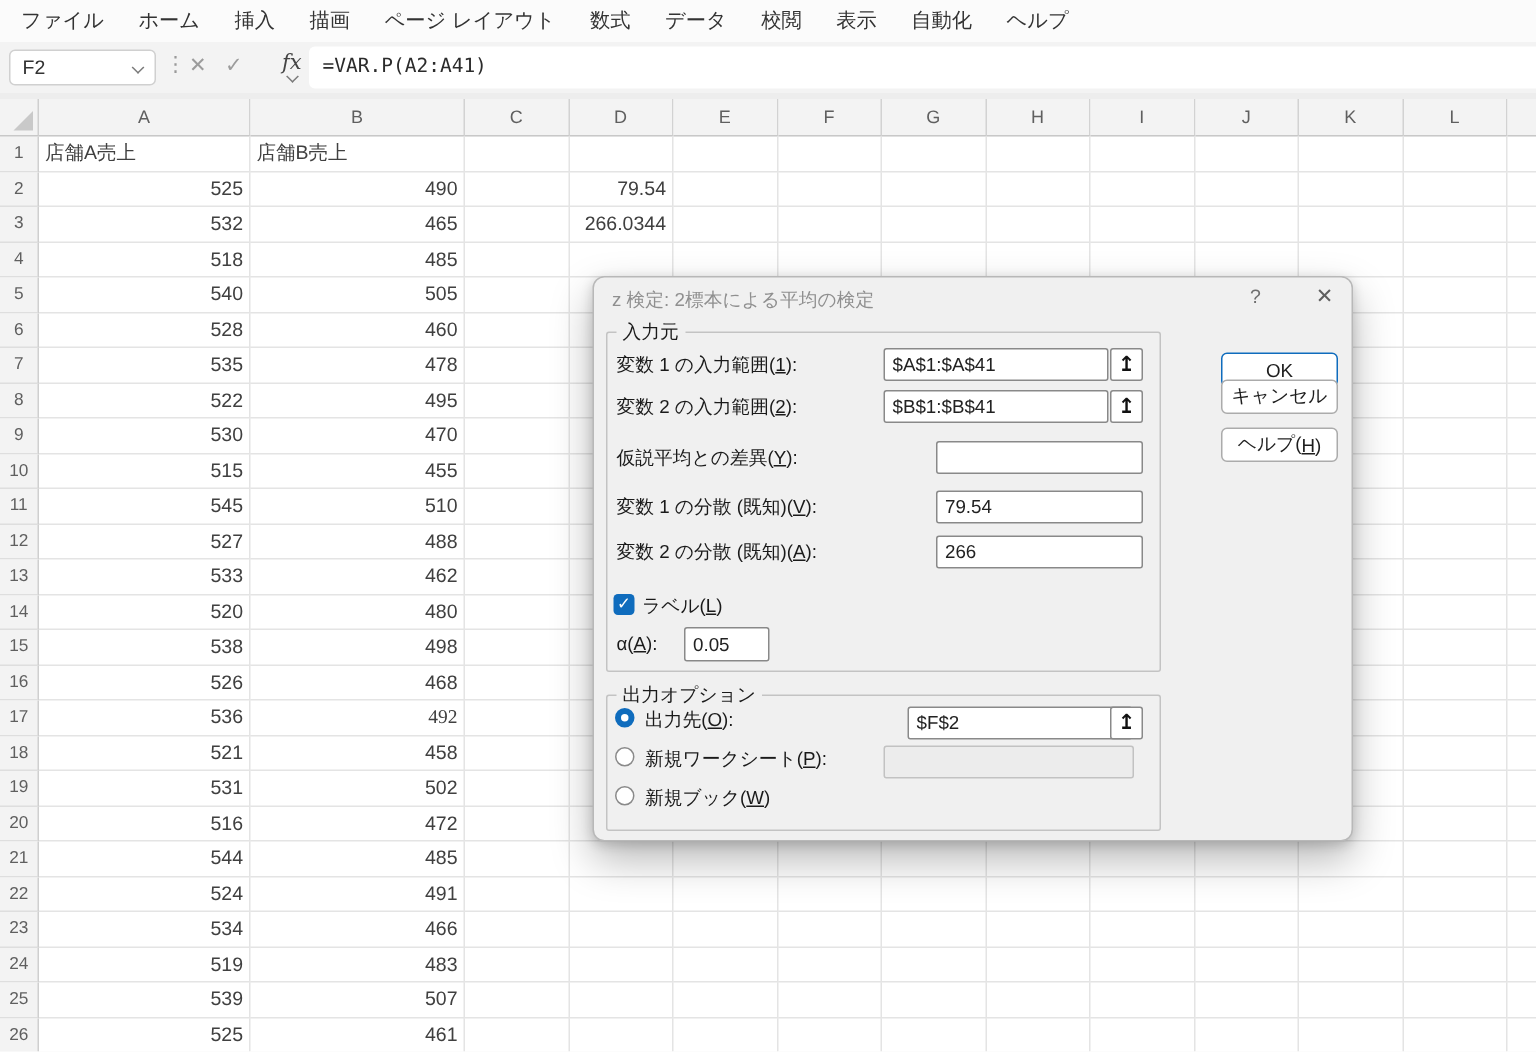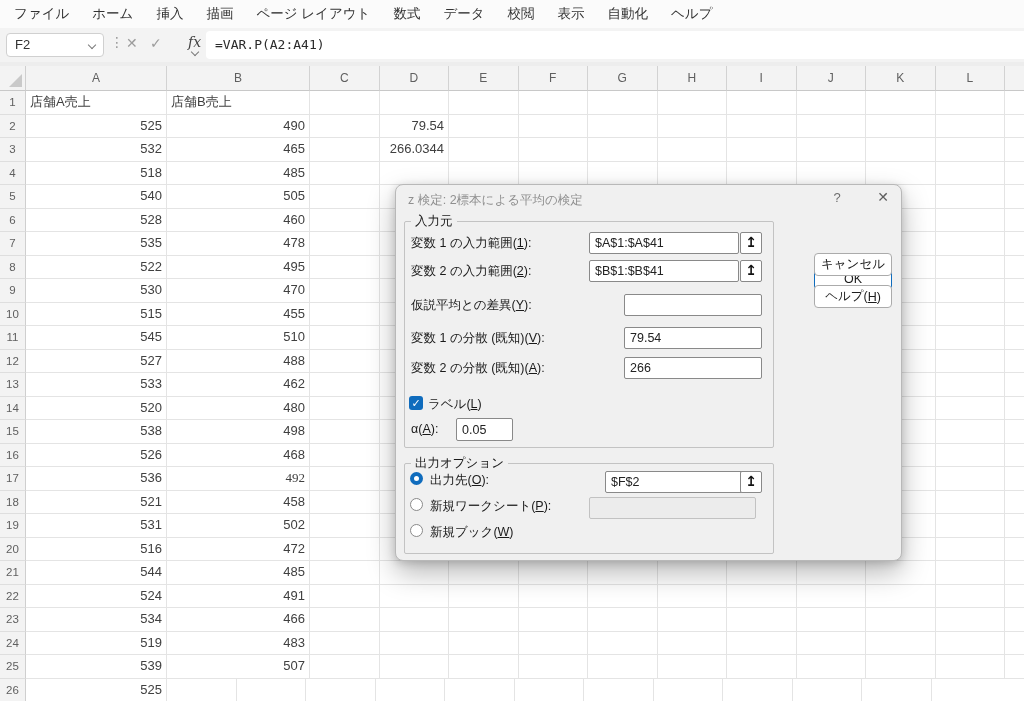--- a/index.html
+++ b/index.html
@@ -63,21 +63,21 @@
   .u { text-decoration:underline; }
   .tbox { position:absolute; height:22px; border:1px solid #898989; background:#fff; font-size:12.5px;
           padding:0 5px; color:#222; border-radius:2px; font-family:inherit; }
   .tbox.disabled { background:#ececec; border-color:#c2c2c2; }
   .picker { position:absolute; width:22px; height:22px; background:#fff; border:1px solid #898989;
             border-radius:2px; text-align:center; line-height:19px; font-weight:bold; font-size:14px;
             color:#111; }
   .btn { position:absolute; left:418px; width:78px; height:23px; background:#fff; border:1px solid #ababab;
          border-radius:4px; font-size:12.5px; color:#1d1d1d; display:flex; align-items:center;
          justify-content:center; white-space:nowrap; }
-  .btn.ok { top:50px; border:1.5px solid var(--accent,#0f6cbd);margin-top:32px; }
+  .btn.ok { top:50px; border:1.5px solid var(--accent,#0f6cbd); }
   .btn.cancel { top:68px; }
   .btn.help { top:100px; }
   .cb { position:absolute; width:14px; height:14px; background:var(--accent,#0f6cbd); border-radius:3px;
         color:#fff; font-size:11px; line-height:14px; text-align:center; }
   .radio { position:absolute; width:13px; height:13px; border-radius:50%; background:#fff; }
   .radio.sel { border:4px solid var(--accent,#0f6cbd); }
   .radio.unsel { border:1px solid #8a8a8a; }
 </style>
 </head>
 <body>
@@ -528,20 +528,21 @@
           <div class="cell" style="width: 69.5px;"></div>
           <div class="cell" style="width: 69.5px;"></div>
           <div class="cell" style="width: 69.5px;"></div>
           <div class="cell" style="width: 69.5px;"></div>
           <div class="cell" style="width: 69.5px;"></div>
           <div class="cell" style="width: 69.5px;"></div>
         </div>
         <div class="sheet-row">
           <div class="row-h">26</div>
           <div class="cell num" style="width: 141px;">525</div>
+          <div class="cell num" style="width: 143px;">461</div>
           <div class="cell" style="width: 69.5px;"></div>
           <div class="cell" style="width: 69.5px;"></div>
           <div class="cell" style="width: 69.5px;"></div>
           <div class="cell" style="width: 69.5px;"></div>
           <div class="cell" style="width: 69.5px;"></div>
           <div class="cell" style="width: 69.5px;"></div>
           <div class="cell" style="width: 69.5px;"></div>
           <div class="cell" style="width: 69.5px;"></div>
           <div class="cell" style="width: 69.5px;"></div>
           <div class="cell" style="width: 69.5px;"></div>

